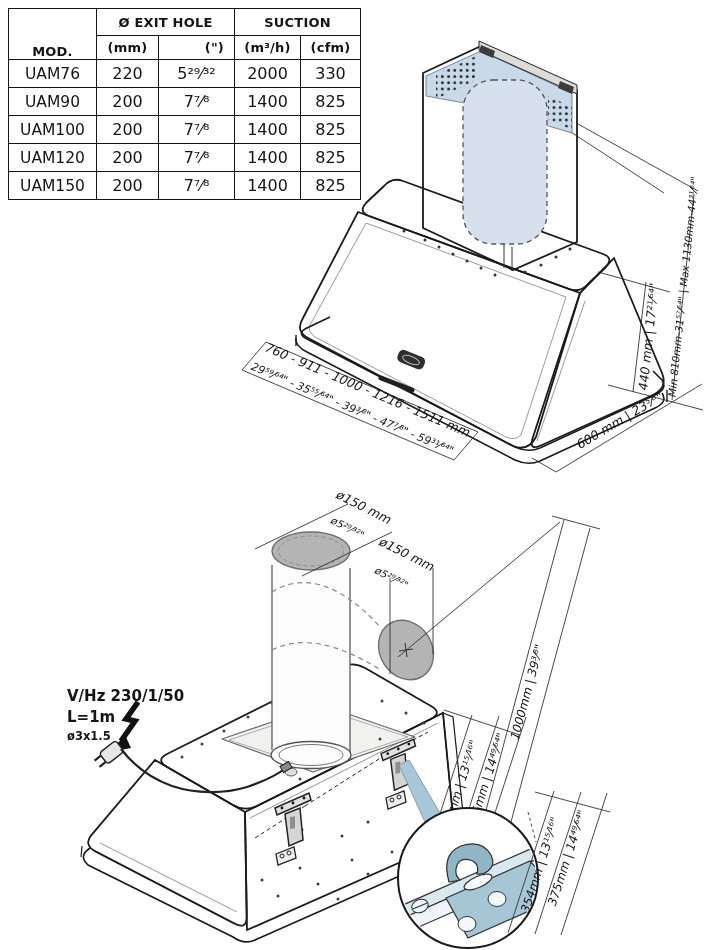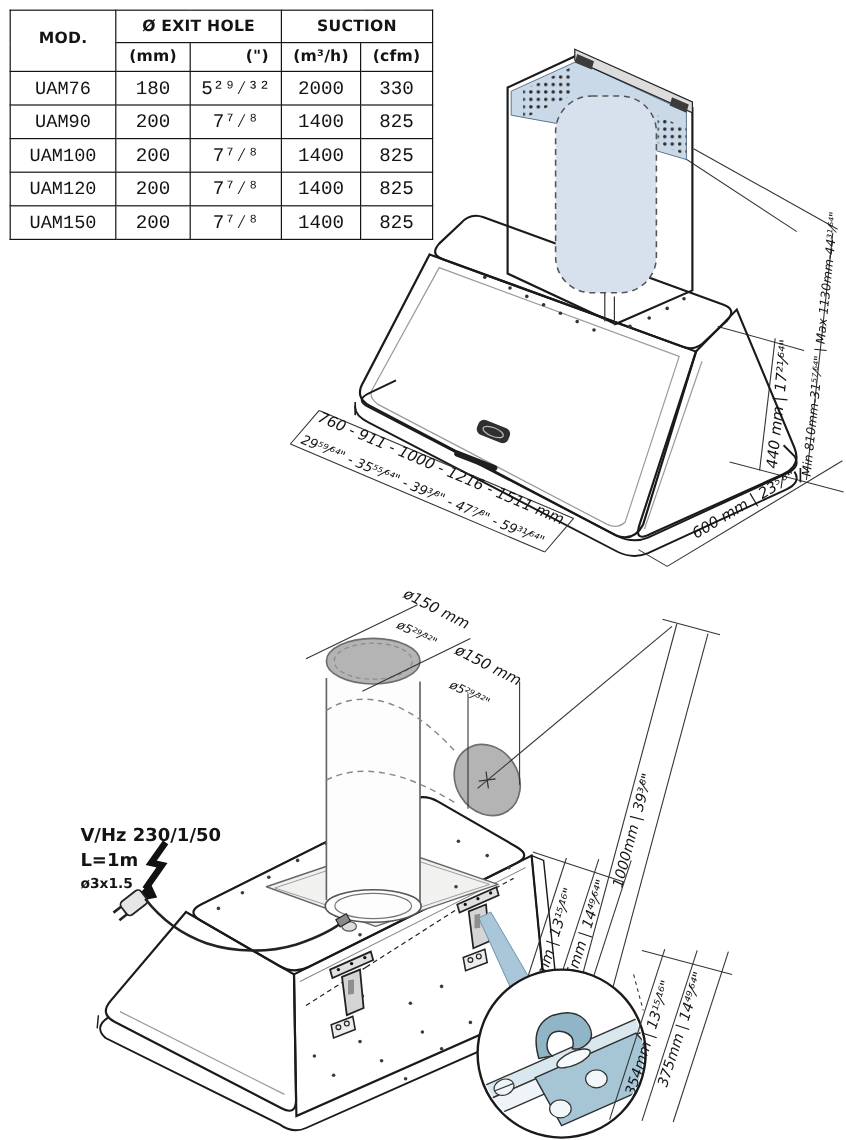--- a/index.html
+++ b/index.html
@@ -10,23 +10,23 @@
   table.spec th,table.spec td{border:1.8px solid #141414;text-align:center;vertical-align:middle;
         padding:0;color:#141414;background:#fff;}
   table.spec .c-mod{width:88px;}
   table.spec .c-mm{width:62px;}
   table.spec .c-in{width:76px;}
   table.spec .c-m3h{width:66px;}
   table.spec .c-cfm{width:60px;}
   table.spec thead th{font-size:13px;font-weight:600;letter-spacing:.2px;}
   table.spec thead tr.grp th{height:26px;}
   table.spec thead tr.sub th{height:23px;font-weight:600;}
-  table.spec thead th.modhead{vertical-align:bottom;padding-bottom:19px;}
+  table.spec thead th.modhead{vertical-align:bottom;padding-bottom:0;}
   table.spec thead th.inhead{text-align:right;padding-right:10px;}
-  table.spec tbody td{height:27px;font-size:16px;font-family:Liberation Mono, monospace;}
+  table.spec tbody td{height:27px;font-size:16px;}
   table.spec tbody td.modcell{font-size:15.5px;}
   
   svg.draw{position:absolute;left:0;top:0;}
   .ln{stroke:#1a1a1a;fill:none;}
   .thin{stroke:#333;stroke-width:.9;fill:none;}
   .dim{font-size:12.5px;font-style:italic;fill:#141414;}
   .dimsm{font-size:11px;font-style:italic;fill:#141414;}
   .dimxs{font-size:10.3px;font-style:italic;fill:#141414;}
   .rail{font-size:12px;font-style:italic;fill:#141414;}
   .lbl{font-size:15px;font-weight:600;fill:#141414;}
@@ -55,21 +55,21 @@
       <tr class="sub">
         <th>(mm)</th>
         <th class="inhead">(")</th>
         <th>(m³/h)</th>
         <th>(cfm)</th>
       </tr>
     </thead>
     <tbody>
       <tr>
         <td class="modcell">UAM76</td>
-        <td>180</td>
+        <td>220</td>
         <td>5²⁹⁄³²</td>
         <td>2000</td>
         <td>330</td>
       </tr>
       <tr>
         <td class="modcell">UAM90</td>
         <td>200</td>
         <td>7⁷⁄⁸</td>
         <td>1400</td>
         <td>825</td>

